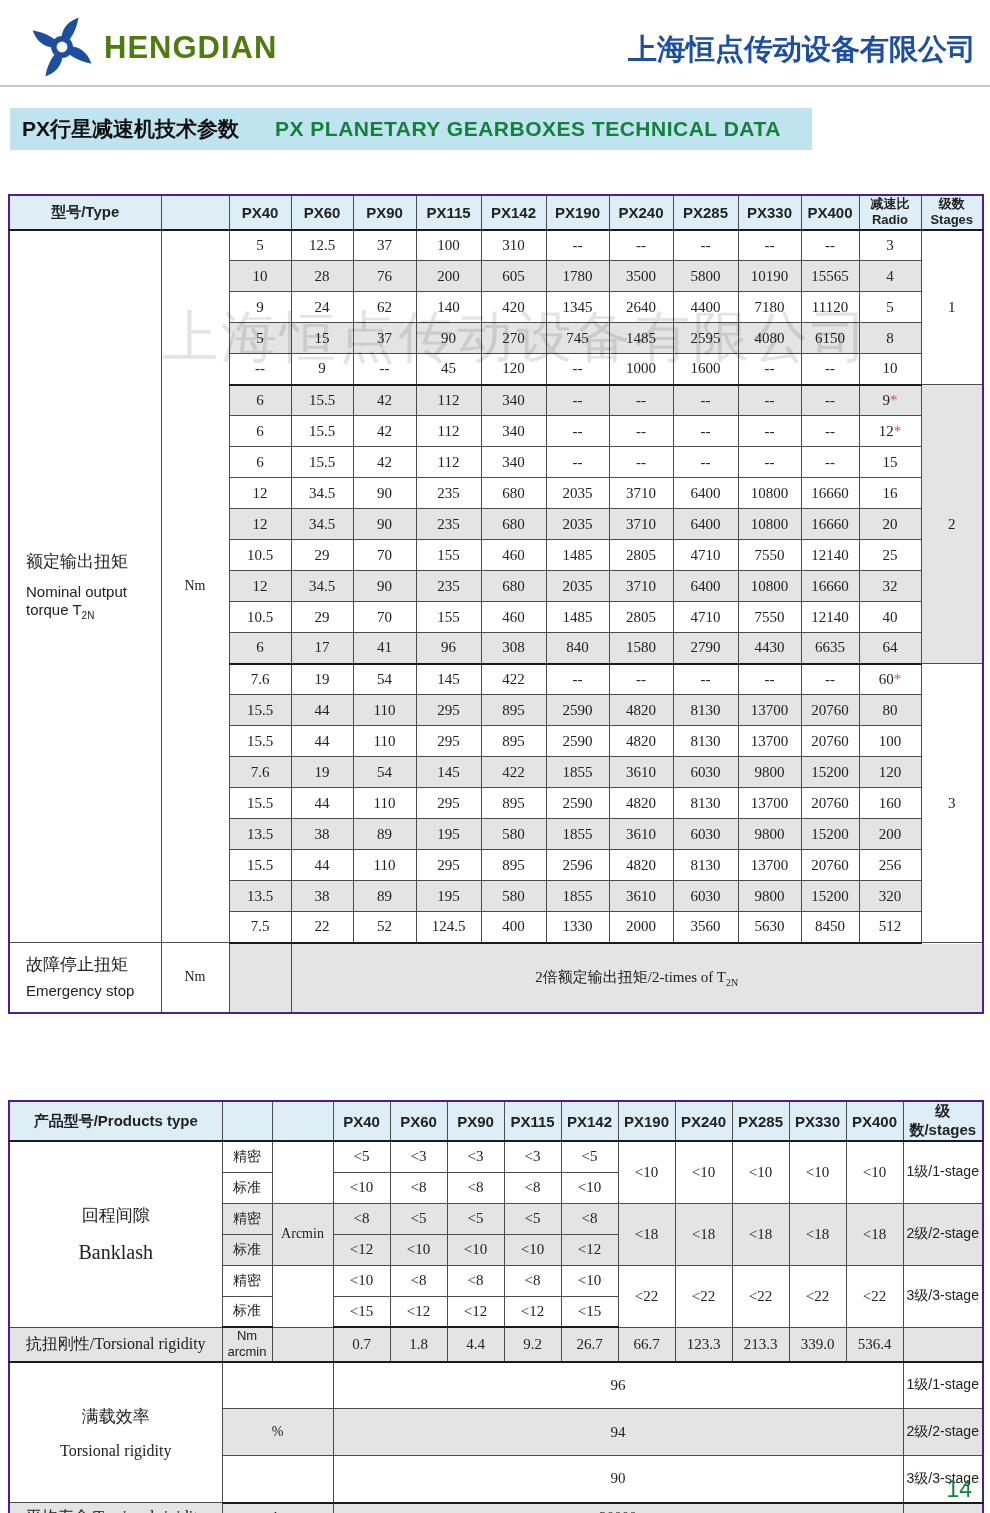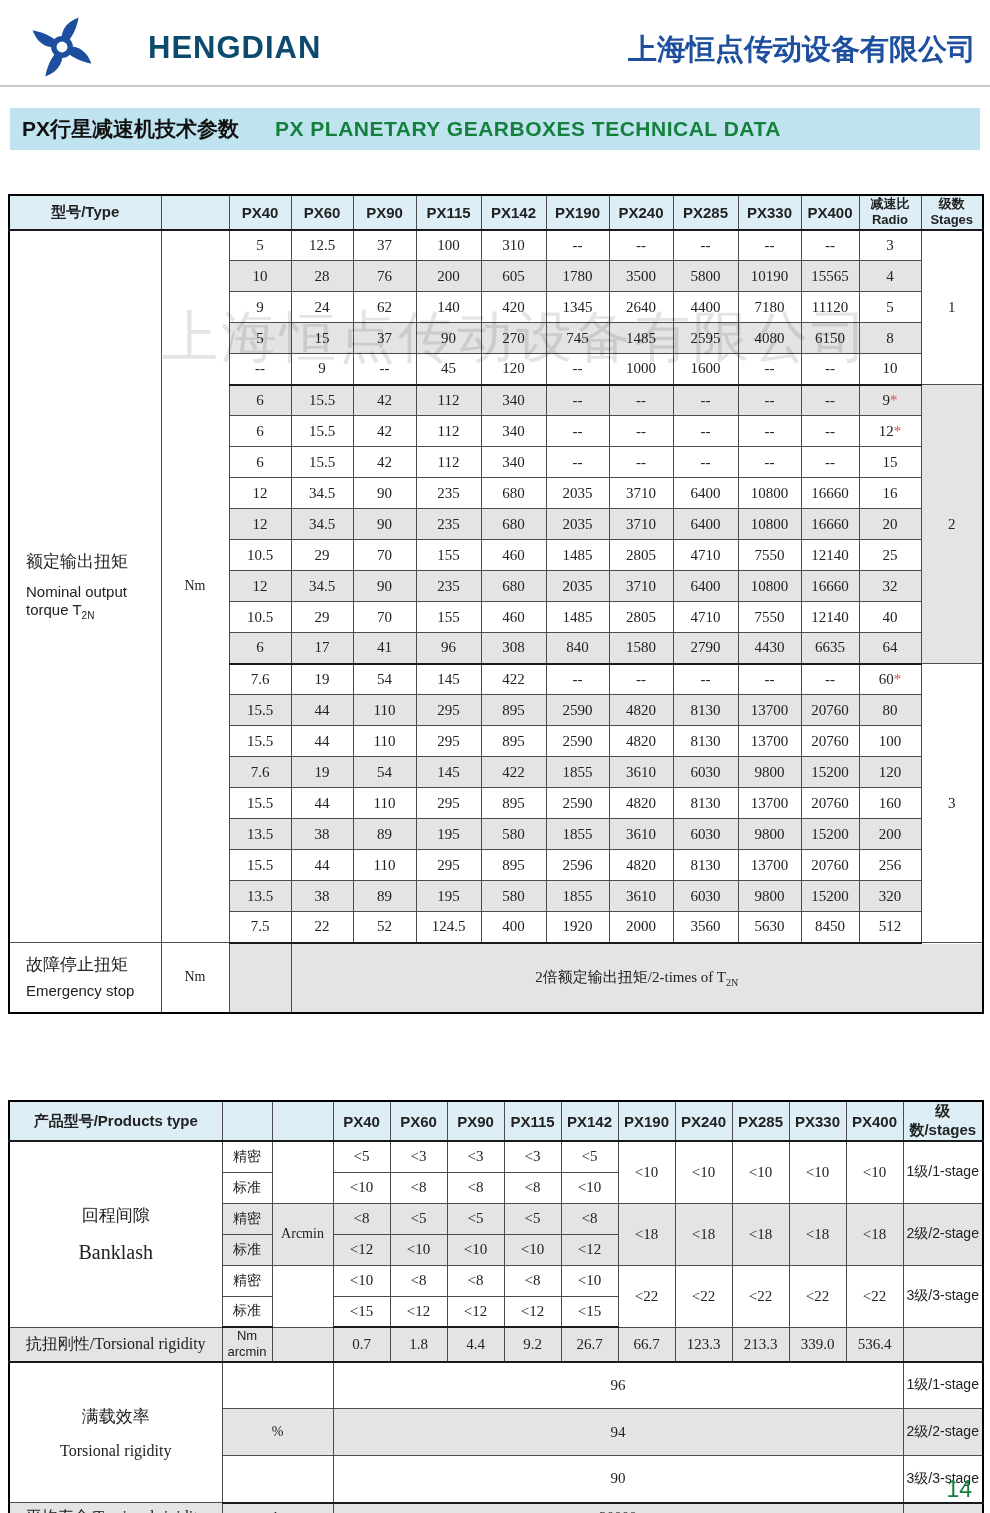--- a/index.html
+++ b/index.html
@@ -1,35 +1,35 @@
 <!DOCTYPE html>
 <html><head>
 <meta charset="utf-8">
 <style>
   html,body{margin:0;padding:0;background:#fff;}
   .page{position:relative;width:990px;height:1513px;background:#fff;overflow:hidden;
         font-family:"Liberation Sans",sans-serif;color:#1a1a1a;}
   
   .hdr-logo{position:absolute;left:30px;top:12px;width:64px;height:70px;}
   .hdr-brand{position:absolute;left:104px;top:30px;font-size:31px;font-weight:600;
-             letter-spacing:1px;color:#0c4a6e;margin-left:44px;}
+             letter-spacing:1px;color:#4d7c0f;}
   .hdr-company{position:absolute;right:14px;top:30px;font-size:29px;font-weight:bold;
                color:#1d4f9e;font-family:"Liberation Serif",serif;}
   .hdr-divider{position:absolute;left:0;top:85px;width:990px;height:2px;background:#c9c9c9;}
   
-  .title-bar{position:absolute;left:10px;top:108px;width:970px;height:42px;background:#bfe3ef;
+  .title-bar{position:absolute;left:10px;top:108px;width:802px;height:42px;background:#bfe3ef;
              display:flex;align-items:center;}
   .title-zh{font-size:21px;font-weight:bold;margin-left:12px;color:#111;}
   .title-en{font-size:21px;font-weight:bold;margin-left:36px;letter-spacing:0.5px;color:#15803d;}
   
   .watermark{position:absolute;left:162px;top:300px;font-size:56px;letter-spacing:3px;
              color:#000;opacity:0.10;white-space:nowrap;z-index:6;pointer-events:none;}
   
   table{border-collapse:collapse;table-layout:fixed;position:absolute;left:8px;
-        border:2px solid #000000;}
+        border:2px solid #4c1d95;}
   td{border:1px solid #4c4c4c;text-align:center;vertical-align:middle;padding:0;
      font-family:"Liberation Serif",serif;font-size:15px;color:#222;overflow:hidden;}
   tr.shaded>td{background:#e4e4e4;}
   td.tint{background:#ddeef6;font-family:"Liberation Sans",sans-serif;font-weight:bold;
           font-size:15px;}
   .group-end>td{border-bottom:2px solid #1a1a1a;}
   thead td{border-bottom:2px solid #1a1a1a;}
   .star{color:#e84343;}
   sub{font-size:10px;}
   
@@ -416,21 +416,21 @@
           <td>9800</td>
           <td>15200</td>
           <td>320</td>
         </tr>
         <tr class="group-end">
           <td>7.5</td>
           <td>22</td>
           <td>52</td>
           <td>124.5</td>
           <td>400</td>
-          <td>1920</td>
+          <td>1330</td>
           <td>2000</td>
           <td>3560</td>
           <td>5630</td>
           <td>8450</td>
           <td>512</td>
         </tr>
         <tr class="emergency-row">
           <td class="rowlabel">
             <div class="lab-zh" style="margin-bottom: 6px;">故障停止扭矩</div>
             <div class="lab-en">Emergency stop</div>

